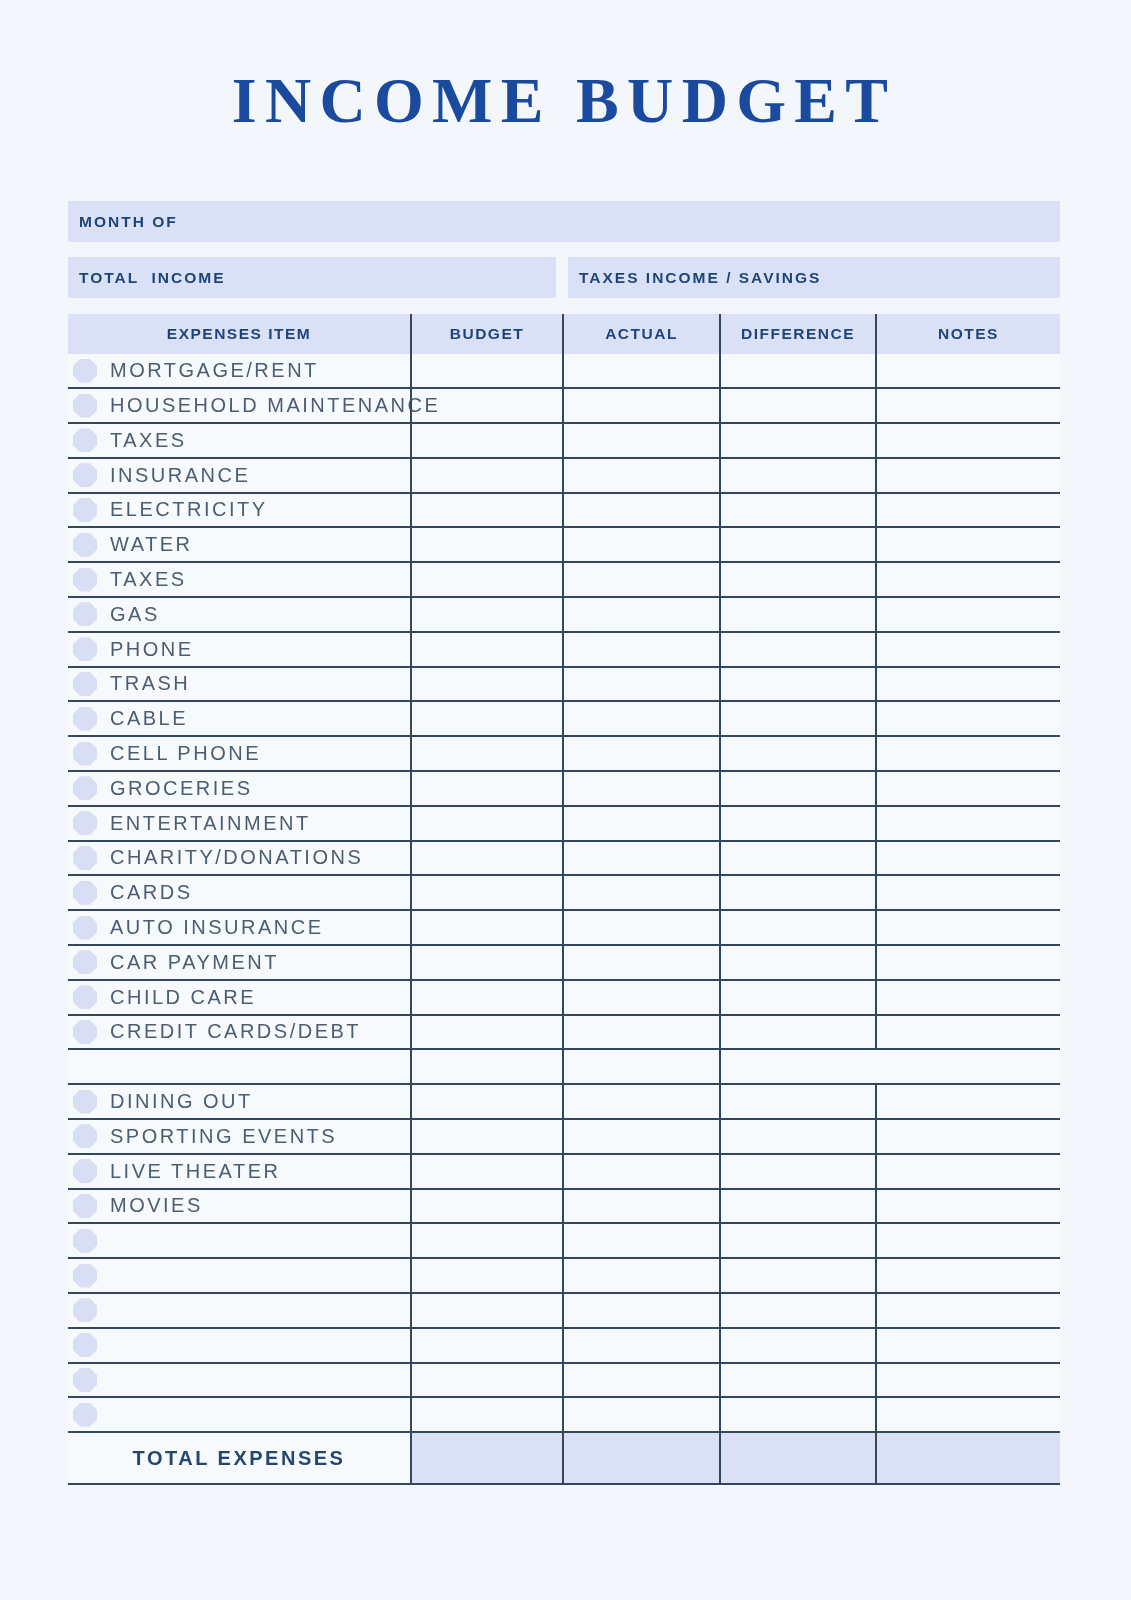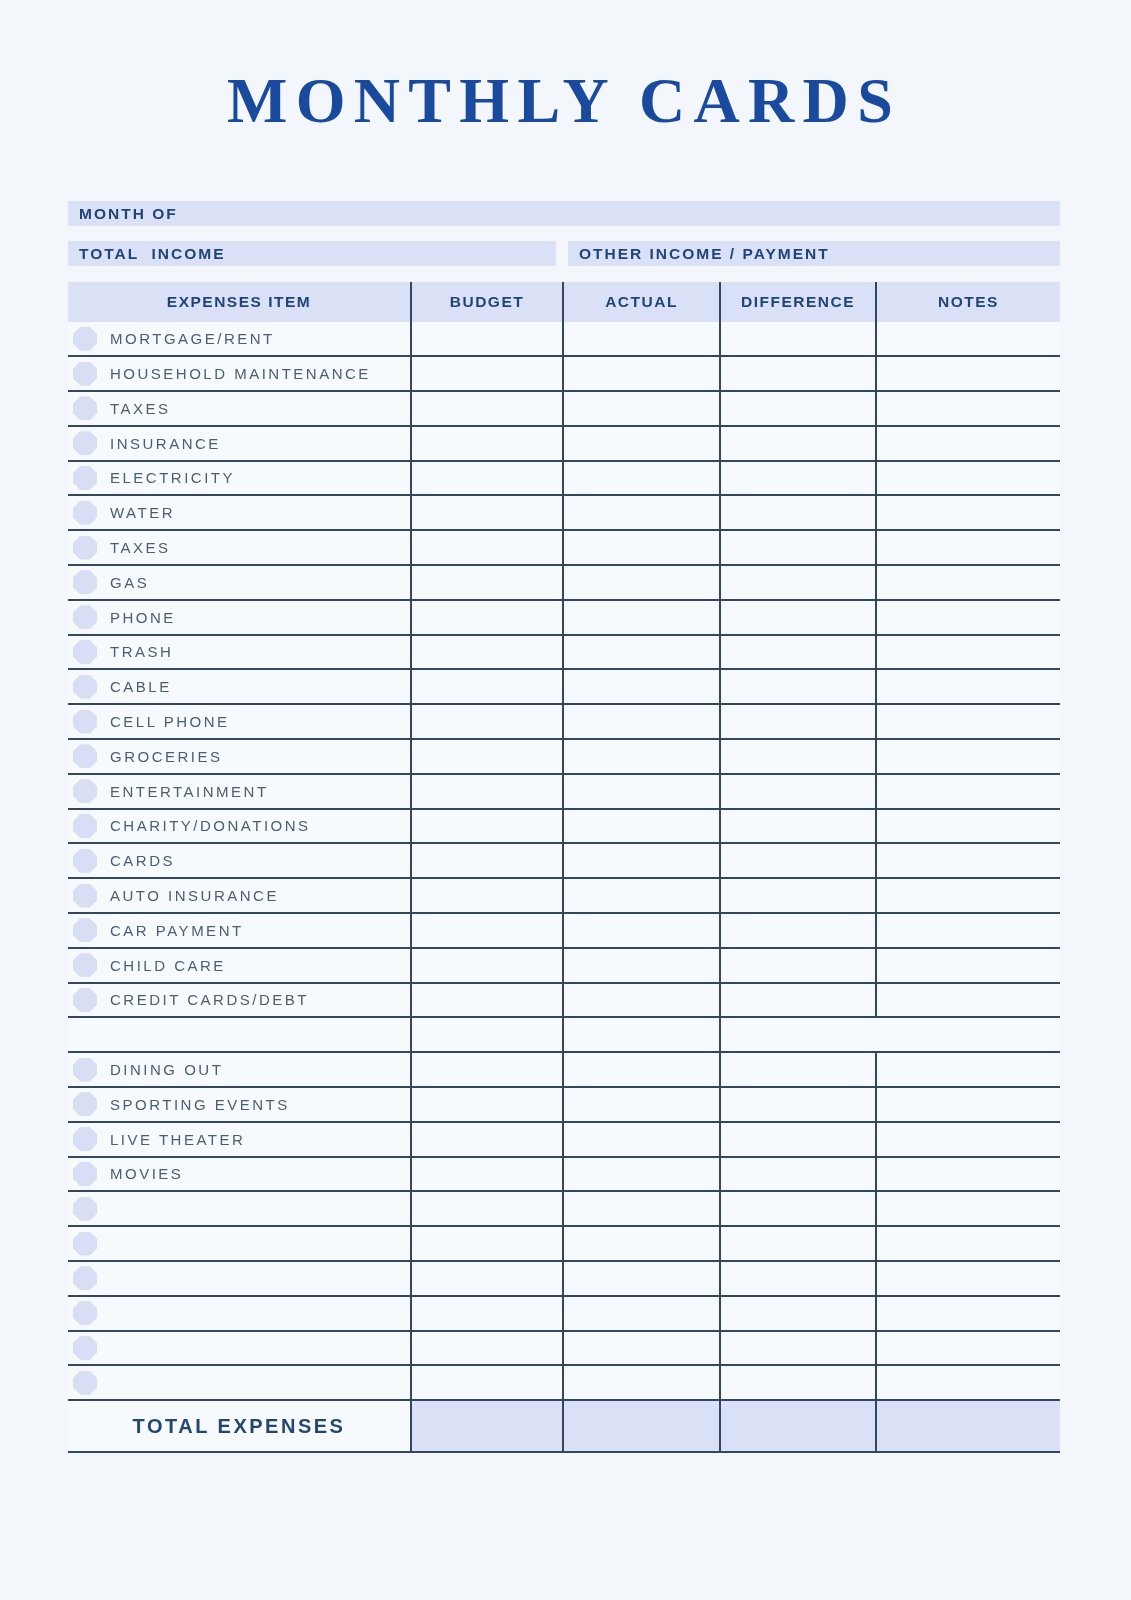--- a/index.html
+++ b/index.html
@@ -32,21 +32,21 @@
     letter-spacing:0.13em;
     color:var(--title-blue);
     text-align:center;
     padding-top:66px;
     line-height:1.1;
     white-space:nowrap;
   }
   
   .bar{
     background:var(--bar-fill);
-    height:25px;
+    height:41px;
     display:flex;
     align-items:center;
     padding-left:11px;
   }
   .bar-label{
     color:var(--label-navy);
     font-weight:bold;
     font-size:15.5px;
     letter-spacing:2px;
     white-space:pre;
@@ -91,21 +91,21 @@
   }
   .bullet{
     width:24px;height:24px;
     background:var(--bullet);
     clip-path:polygon(30% 0,70% 0,100% 30%,100% 70%,70% 100%,30% 100%,0 70%,0 30%);
     flex:0 0 24px;
   }
   .item-label{
     margin-left:13px;
     color:var(--row-text);
-    font-size:15px;
+    font-size:20px;
     letter-spacing:2.5px;
     white-space:nowrap;
   }
   .total-row{
     height:52px;
     background:var(--row-fill);
     border-bottom:2px solid var(--line);
   }
   .total-label-cell{
     display:flex;align-items:center;justify-content:center;
@@ -117,33 +117,33 @@
   .total-cell{
     background:var(--bar-fill);
     height:100%;
   }
 </style>
 </head>
 <body>
 
 <div class="page">
 
-  <h1 class="title">MONTHLY CARDS</h1>
+  <h1 class="title">INCOME BUDGET</h1>
 
   <div class="bar month-bar">
     <span class="bar-label">MONTH OF</span>
   </div>
 
   <div class="income-row">
     <div class="bar income-left">
       <span class="bar-label">TOTAL  INCOME</span>
     </div>
     <div class="income-gap"></div>
     <div class="bar income-right">
-      <span class="bar-label">OTHER INCOME / PAYMENT</span>
+      <span class="bar-label">TAXES INCOME / SAVINGS</span>
     </div>
   </div>
 
   <div class="budget-table">
     <div class="trow thead">
       <div class="th">EXPENSES ITEM</div>
       <div class="th">BUDGET</div>
       <div class="th">ACTUAL</div>
       <div class="th">DIFFERENCE</div>
       <div class="th">NOTES</div>

